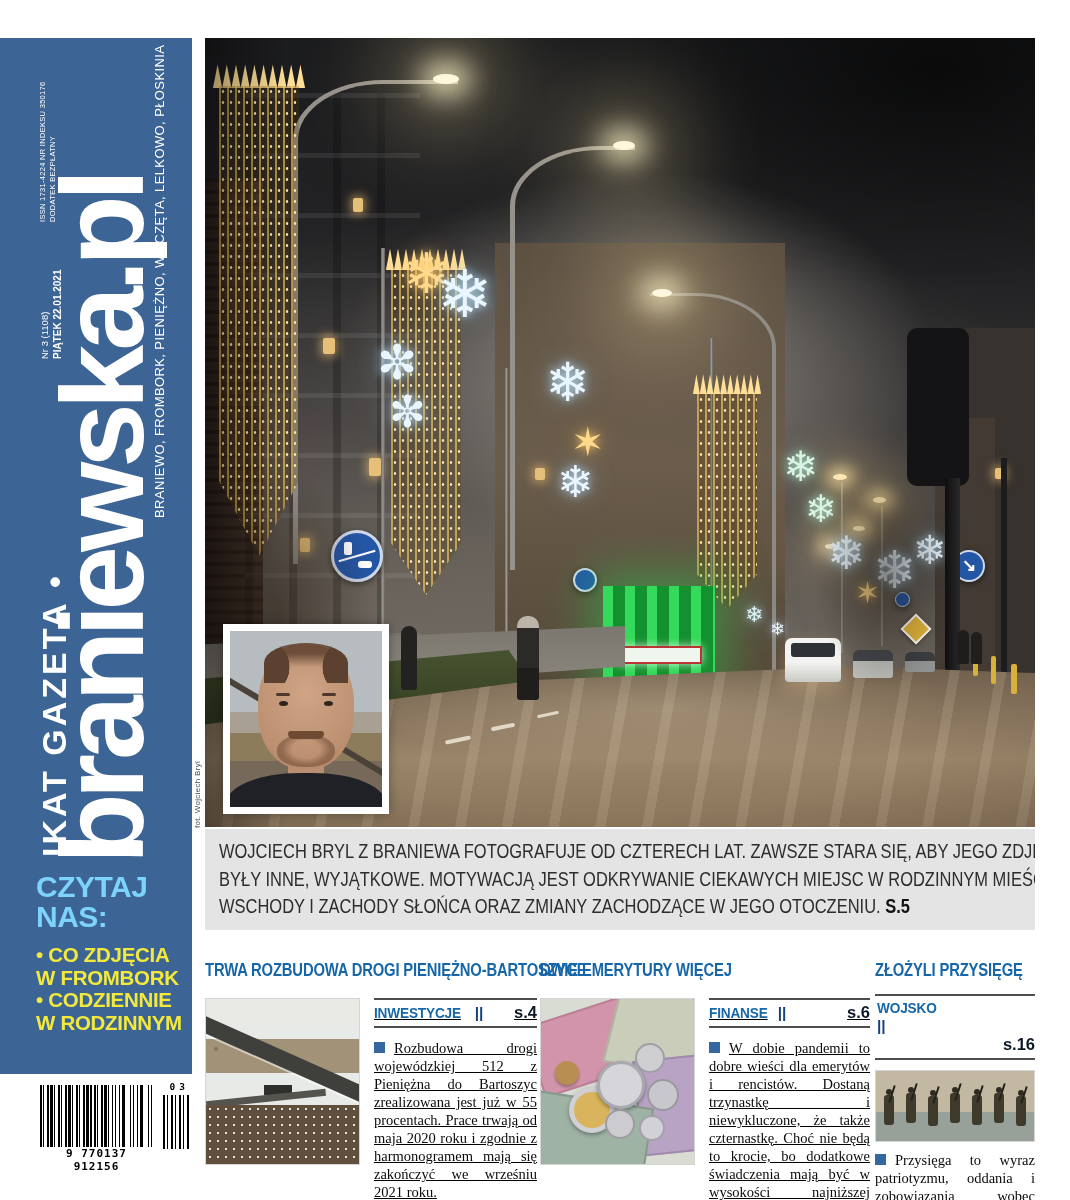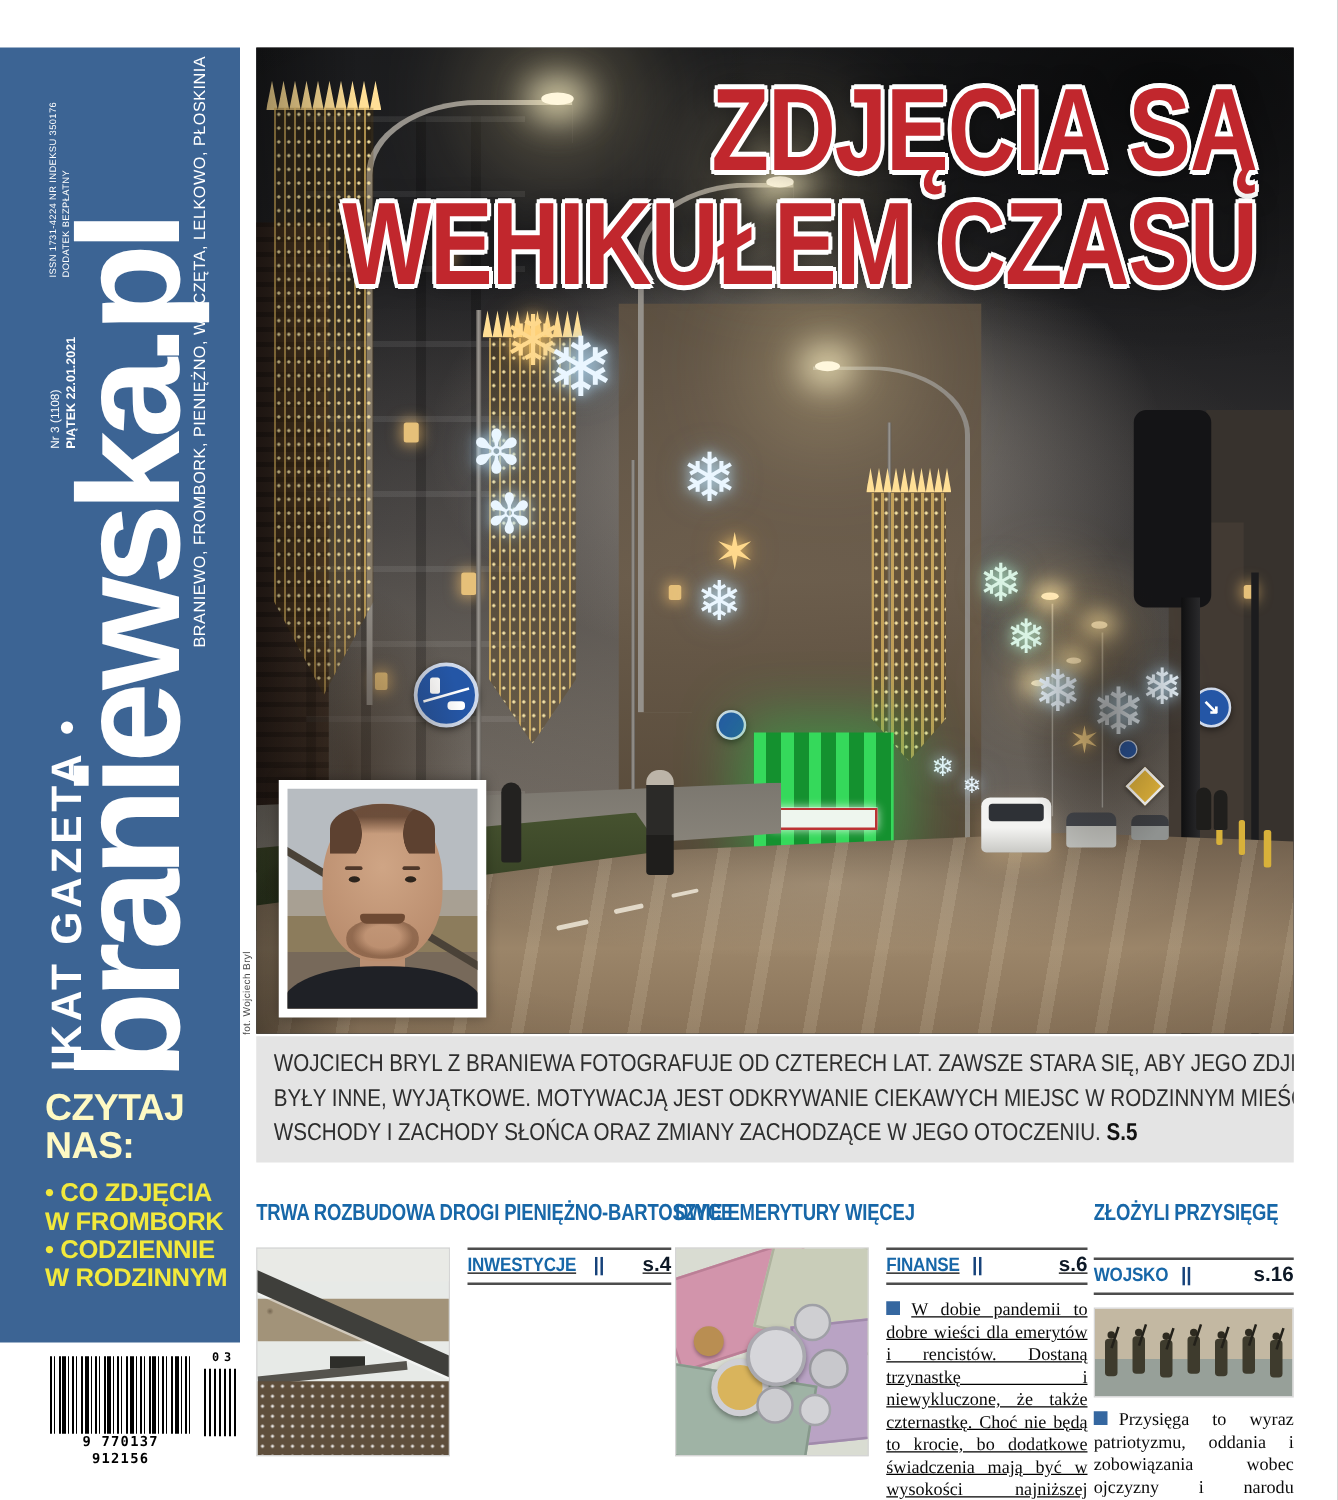--- a/index.html
+++ b/index.html
@@ -11,21 +11,21 @@
   .vtext{writing-mode:vertical-rl;transform:rotate(180deg);color:#fff;}
   .vt-issn{position:absolute;left:38px;top:34px;height:150px;font-size:7.5px;line-height:10px;letter-spacing:.3px;}
   .vt-issue{position:absolute;left:38px;top:217px;height:104px;font-size:9.5px;line-height:13px;}
   .vt-issue .b2{font-weight:bold;font-size:10px;}
   .vt-ikat{position:absolute;left:36px;top:467px;height:352px;font-size:34px;font-weight:bold;
            letter-spacing:3px;line-height:36px;}
   .vt-brand{position:absolute;left:50px;top:10px;height:816px;font-size:116px;font-weight:bold;
             letter-spacing:-6px;line-height:106px;}
   .vt-coverage{position:absolute;left:152px;top:6px;height:474px;font-size:13px;letter-spacing:.4px;line-height:16px;}
   .promo{position:absolute;left:36px;top:834px;width:150px;}
-  .promo-title{color:#fef9c3;font-weight:bold;font-size:30px;line-height:30px;letter-spacing:-.5px;}
+  .promo-title{color:#7dd3fc;font-weight:bold;font-size:30px;line-height:30px;letter-spacing:-.5px;}
   .promo-items{margin-top:12px;color:#f2e93c;font-weight:bold;font-size:20.5px;line-height:22.5px;letter-spacing:-.3px;}
 
   
   .barcode{position:absolute;left:40px;top:1083px;width:150px;height:84px;background:#fff;}
   .bc-bars{position:absolute;left:0;top:2px;width:113px;height:64px;
     background:repeating-linear-gradient(90deg,#000 0 1.5px,#fff 1.5px 3px,#000 3px 4px,#fff 4px 7px,
       #000 7px 8.5px,#fff 8.5px 10px,#000 10px 13px,#fff 13px 14.5px,#000 14.5px 15.5px,#fff 15.5px 18px);}
   .bc-digits{position:absolute;left:0;top:64px;width:113px;background:#fff;text-align:center;
     font-family:"DejaVu Sans Mono",monospace;font-size:11px;font-weight:bold;letter-spacing:1px;color:#000;}
   .bc-addon-bars{position:absolute;left:123px;top:12px;width:26px;height:54px;
@@ -310,24 +310,20 @@
           <div class="pt-mus"></div>
           <div class="pt-beard"></div>
         </div>
         <div class="pt-shirt"></div>
       </div>
     </div>
   </figure>
 
   <div class="vtext credit">fot. Wojciech Bryl</div>
 
-  <h1 class="cover-headline">
-    <div>ZDJĘCIA SĄ</div>
-    <div>WEHIKUŁEM CZASU</div>
-  </h1>
 
   <div class="lead">
     <div class="lead-in">
       <div>WOJCIECH BRYL Z BRANIEWA FOTOGRAFUJE OD CZTERECH LAT. ZAWSZE STARA SIĘ, ABY JEGO ZDJĘCIA</div>
       <div>BYŁY INNE, WYJĄTKOWE. MOTYWACJĄ JEST ODKRYWANIE CIEKAWYCH MIEJSC W RODZINNYM MIEŚCIE,</div>
       <div><span>WSCHODY I ZACHODY SŁOŃCA ORAZ ZMIANY ZACHODZĄCE W JEGO OTOCZENIU.</span> <b>S.5</b></div>
     </div>
   </div>
 
   <article class="teaser" style="left:205px;width:332px;">
@@ -341,20 +337,23 @@
         <div class="mini" style="left:58px;top:86px;width:28px;height:10px;background:#2e2e2a;"></div>
         <div class="mini" style="left:0;top:96px;width:120px;height:7px;background:#55534d;transform:rotate(-6deg);"></div>
         <div class="mini" style="left:0;top:106px;width:155px;height:61px;
           background:radial-gradient(circle,rgba(255,255,255,.85) 1px,rgba(255,255,255,0) 1.5px),#5f4f3c;background-size:8px 8px;"></div>
       </div>
       <div class="t-col">
         <div class="t-section">
           <span class="t-sec-name">INWESTYCJE</span>
           <span class="t-sec-mark">||</span>
           <span class="t-sec-page">s.4</span>
+        </div>
+        <div class="t-body">
+          <span class="sq"></span><span>Rozbudowa drogi wojewódzkiej 512 z Pieniężna do Bartoszyc zrealizowana jest już w 55 procentach. Prace trwają od maja 2020 roku i zgodnie z harmonogramem mają się zakończyć we wrześniu 2021 roku.</span>
         </div>
       </div>
     </div>
   </article>
 
   <article class="teaser" style="left:540px;width:330px;">
     <div class="t-headline">DWIE EMERYTURY WIĘCEJ</div>
     <div class="t-row">
       <div class="t-img" style="width:155px;height:167px;background:#d9dcd2;">
         <div class="mini" style="left:-10px;top:8px;width:120px;height:70px;background:#d294ab;border:2px solid #bb7f96;transform:rotate(-18deg);"></div>
@@ -377,21 +376,21 @@
         </div>
         <div class="t-body">
           <span class="sq"></span><span>W dobie pandemii to dobre wieści dla emerytów i rencistów. Dostaną trzynastkę i niewykluczone, że także czternastkę. Choć nie będą to krocie, bo dodatkowe świadczenia mają być w wysokości najniższej emerytury, to i tak wszystkich ucieszą.</span>
         </div>
       </div>
     </div>
   </article>
 
   <article class="teaser" style="left:875px;width:160px;">
     <div class="t-headline">ZŁOŻYLI PRZYSIĘGĘ</div>
-    <div class="t-section" style="margin-top:24px;">
+    <div class="t-section" style="margin-top:12px;flex-direction:column;">
       <span class="t-sec-name">WOJSKO</span>
       <span class="t-sec-mark">||</span>
       <span class="t-sec-page">s.16</span>
     </div>
     <div class="t-img" style="width:160px;height:72px;margin-top:10px;
       background:linear-gradient(180deg,#c3b8a2 0 58%,#97a099 58% 100%);">
       <div class="fig-soldier" style="left:8px;top:24px;"></div>
       <div class="fig-soldier" style="left:30px;top:22px;"></div>
       <div class="fig-soldier" style="left:52px;top:25px;"></div>
       <div class="fig-soldier" style="left:74px;top:22px;"></div>

